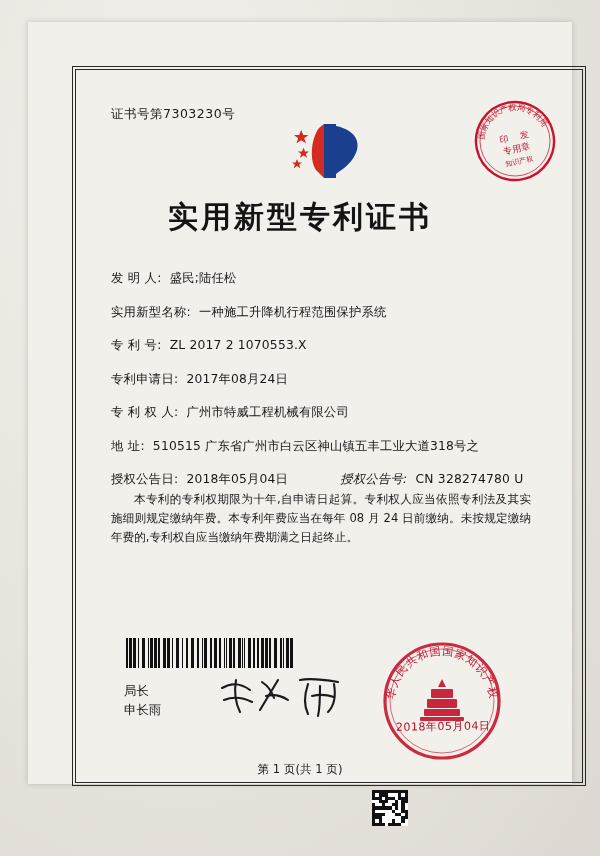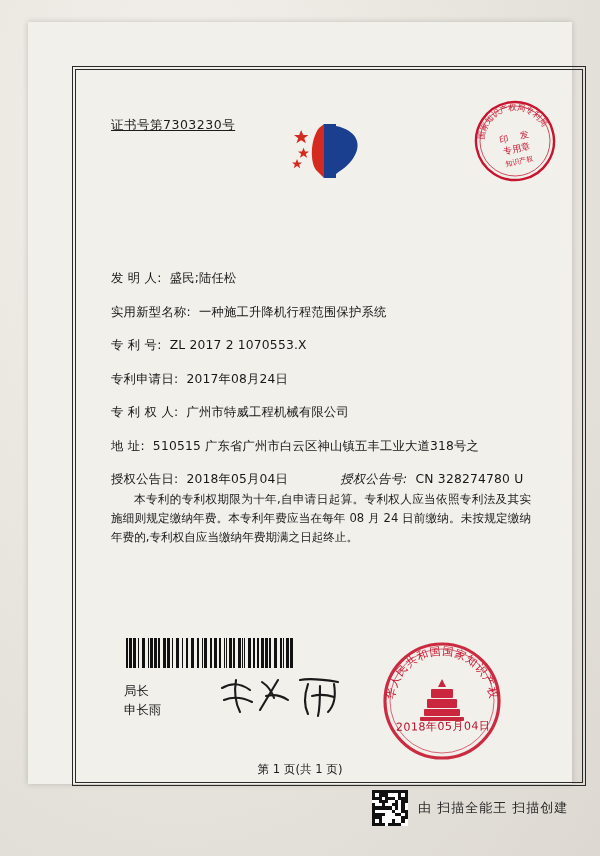--- a/index.html
+++ b/index.html
@@ -44,26 +44,25 @@
     left: 47px;
     top: 47px;
     width: 506px;
     height: 712px;
     border: 0.8px solid #2a2a2a;
   }
 
   .serial {
     position: absolute;
     left: 83px;
-    top: 95px;
+    top: 84px;
     font-size: 12.5px;
     color: #1c1c1c;
     letter-spacing: 0.5px;
     font-family: "DejaVu Sans", "Liberation Sans", sans-serif;
-    text-decoration: underline;
   }
 
   
   .logo {
     position: absolute;
     left: 258px;
     top: 96px;
     width: 86px;
     height: 68px;
   }
@@ -253,20 +252,21 @@
           <text font-size="8.2" fill="#c7152f" font-family="DejaVu Sans, sans-serif">
             <textPath href="#arcTop" startOffset="50%" text-anchor="middle">国家知识产权局专利局</textPath>
           </text>
           <text x="43" y="42" font-size="9" fill="#c7152f" text-anchor="middle" font-family="DejaVu Sans, sans-serif">印 　发</text>
           <text x="43" y="54" font-size="9" fill="#c7152f" text-anchor="middle" font-family="DejaVu Sans, sans-serif">专用章</text>
           <text x="43" y="66" font-size="7" fill="#c7152f" text-anchor="middle" font-family="DejaVu Sans, sans-serif">知识产权</text>
         </g>
       </svg>
     </div>
 
+    <div class="title">实用新型专利证书</div>
 
     <div class="fields">
       <div class="field-row">
         <span class="field-label">发 明 人:</span>
         <span class="field-value">盛民;陆任松</span>
       </div>
       <div class="field-row">
         <span class="field-label">实用新型名称:</span>
         <span class="field-value">一种施工升降机行程范围保护系统</span>
       </div>
@@ -496,15 +496,14 @@
         <div style="position: absolute; left: 29.4545px; top: 29.4545px; width: 3.27273px; height: 3.27273px; background: rgb(17, 17, 17);"></div>
         <div style="position: absolute; left: 0px; top: 32.7273px; width: 3.27273px; height: 3.27273px; background: rgb(17, 17, 17);"></div>
         <div style="position: absolute; left: 3.27273px; top: 32.7273px; width: 3.27273px; height: 3.27273px; background: rgb(17, 17, 17);"></div>
         <div style="position: absolute; left: 6.54545px; top: 32.7273px; width: 3.27273px; height: 3.27273px; background: rgb(17, 17, 17);"></div>
         <div style="position: absolute; left: 9.81818px; top: 32.7273px; width: 3.27273px; height: 3.27273px; background: rgb(17, 17, 17);"></div>
         <div style="position: absolute; left: 16.3636px; top: 32.7273px; width: 3.27273px; height: 3.27273px; background: rgb(17, 17, 17);"></div>
         <div style="position: absolute; left: 19.6364px; top: 32.7273px; width: 3.27273px; height: 3.27273px; background: rgb(17, 17, 17);"></div>
         <div style="position: absolute; left: 22.9091px; top: 32.7273px; width: 3.27273px; height: 3.27273px; background: rgb(17, 17, 17);"></div>
         <div style="position: absolute; left: 26.1818px; top: 32.7273px; width: 3.27273px; height: 3.27273px; background: rgb(17, 17, 17);"></div>
       </div>
-    <div class="footer-text">由 扫描全能王 扫描创建</div>
   </div>
 </div>
 
 </body></html>

